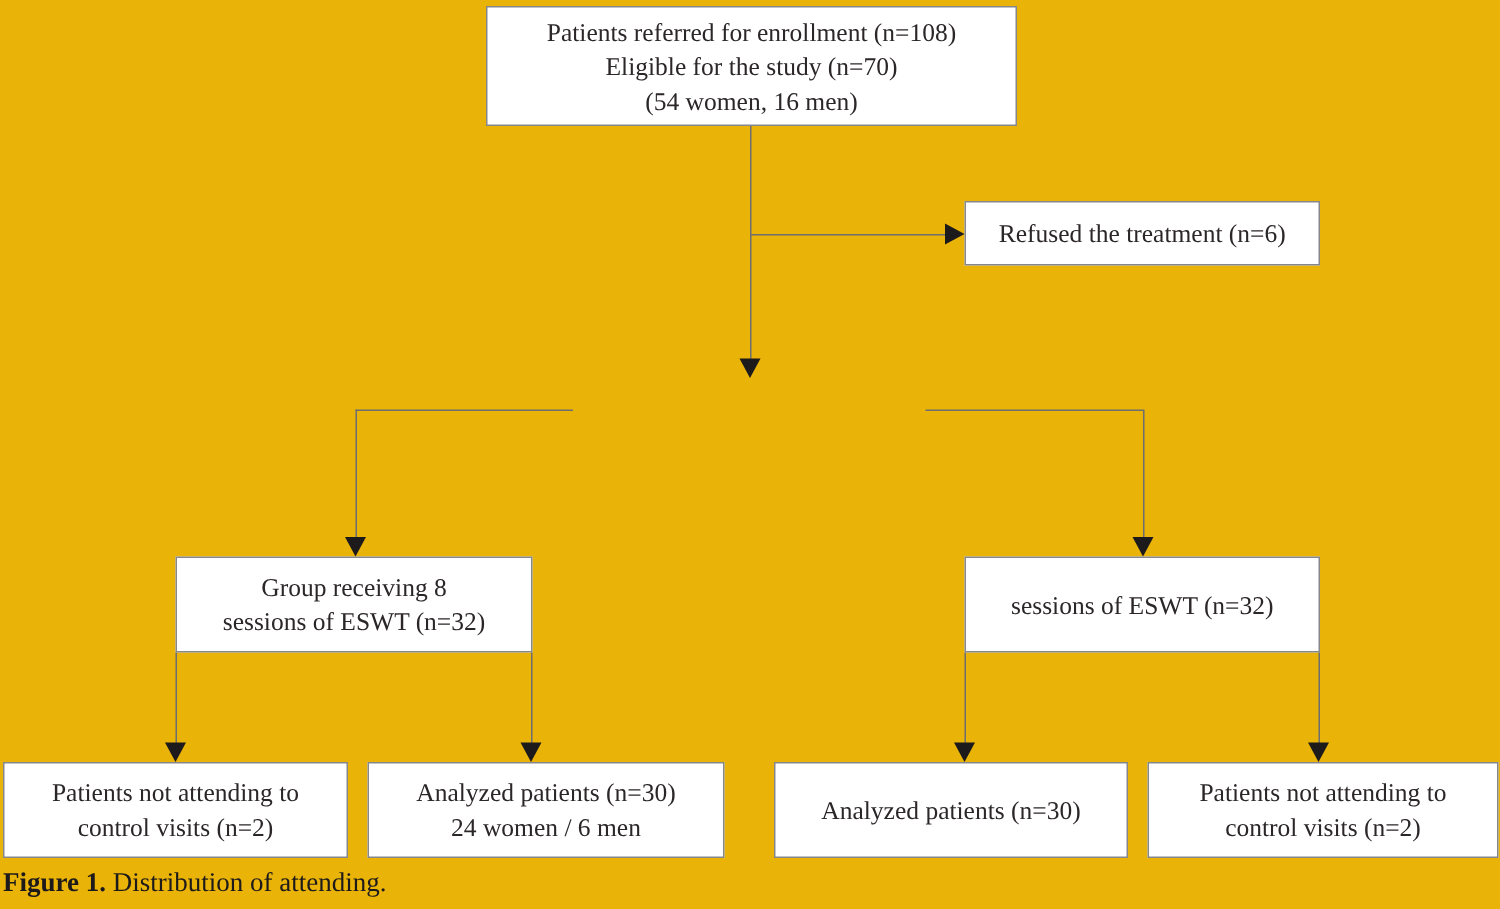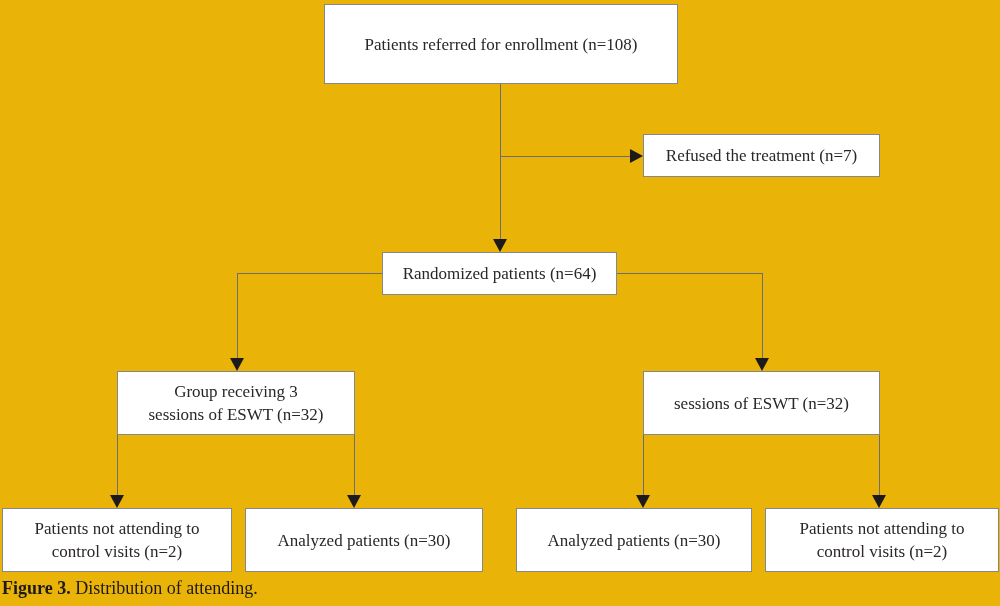--- a/index.html
+++ b/index.html
@@ -51,46 +51,46 @@
   }
   .caption .cap-label { font-weight: bold; }
 </style>
 </head>
 <body>
 
 <div class="canvas">
 
   <div class="fbox" style="left:324px; top:4px; width:354px; height:80px;">
     <span>Patients referred for enrollment (n=108)</span>
+    <span>Eligible for the study (n=70)</span>
+    <span>(54 women, 16 men)</span>
   </div>
 
   <div class="fbox" style="left:643px; top:134px; width:237px; height:43px;">
-    <span>Refused the treatment (n=7)</span>
+    <span>Refused the treatment (n=6)</span>
   </div>
 
-  <div class="fbox" style="left:382px; top:252px; width:235px; height:43px;">
-    <span>Randomized patients (n=64)</span>
-  </div>
 
   <div class="fbox" style="left:117px; top:371px; width:238px; height:64px;">
-    <span>Group receiving 3</span>
+    <span>Group receiving 8</span>
     <span>sessions of ESWT (n=32)</span>
   </div>
 
   <div class="fbox" style="left:643px; top:371px; width:237px; height:64px;">
     <span>sessions of ESWT (n=32)</span>
   </div>
 
   <div class="fbox" style="left:2px; top:508px; width:230px; height:64px;">
     <span>Patients not attending to</span>
     <span>control visits (n=2)</span>
   </div>
 
   <div class="fbox" style="left:245px; top:508px; width:238px; height:64px;">
     <span>Analyzed patients (n=30)</span>
+    <span>24 women / 6 men</span>
   </div>
 
   <div class="fbox" style="left:516px; top:508px; width:236px; height:64px;">
     <span>Analyzed patients (n=30)</span>
   </div>
 
   <div class="fbox" style="left:765px; top:508px; width:234px; height:64px;">
     <span>Patients not attending to</span>
     <span>control visits (n=2)</span>
   </div>
@@ -115,16 +115,16 @@
   <div class="line vline" style="left:354px; top:435px; height:61px;"></div>
   <div class="arrow-down" style="left:347px; top:495px;"></div>
 
   <div class="line vline" style="left:643px; top:435px; height:61px;"></div>
   <div class="arrow-down" style="left:636px; top:495px;"></div>
 
   <div class="line vline" style="left:879px; top:435px; height:61px;"></div>
   <div class="arrow-down" style="left:872px; top:495px;"></div>
 
   <div class="caption">
-    <span class="cap-label">Figure 3.</span><span> Distribution of attending.</span>
+    <span class="cap-label">Figure 1.</span><span> Distribution of attending.</span>
   </div>
 
 </div>
 
 </body></html>

